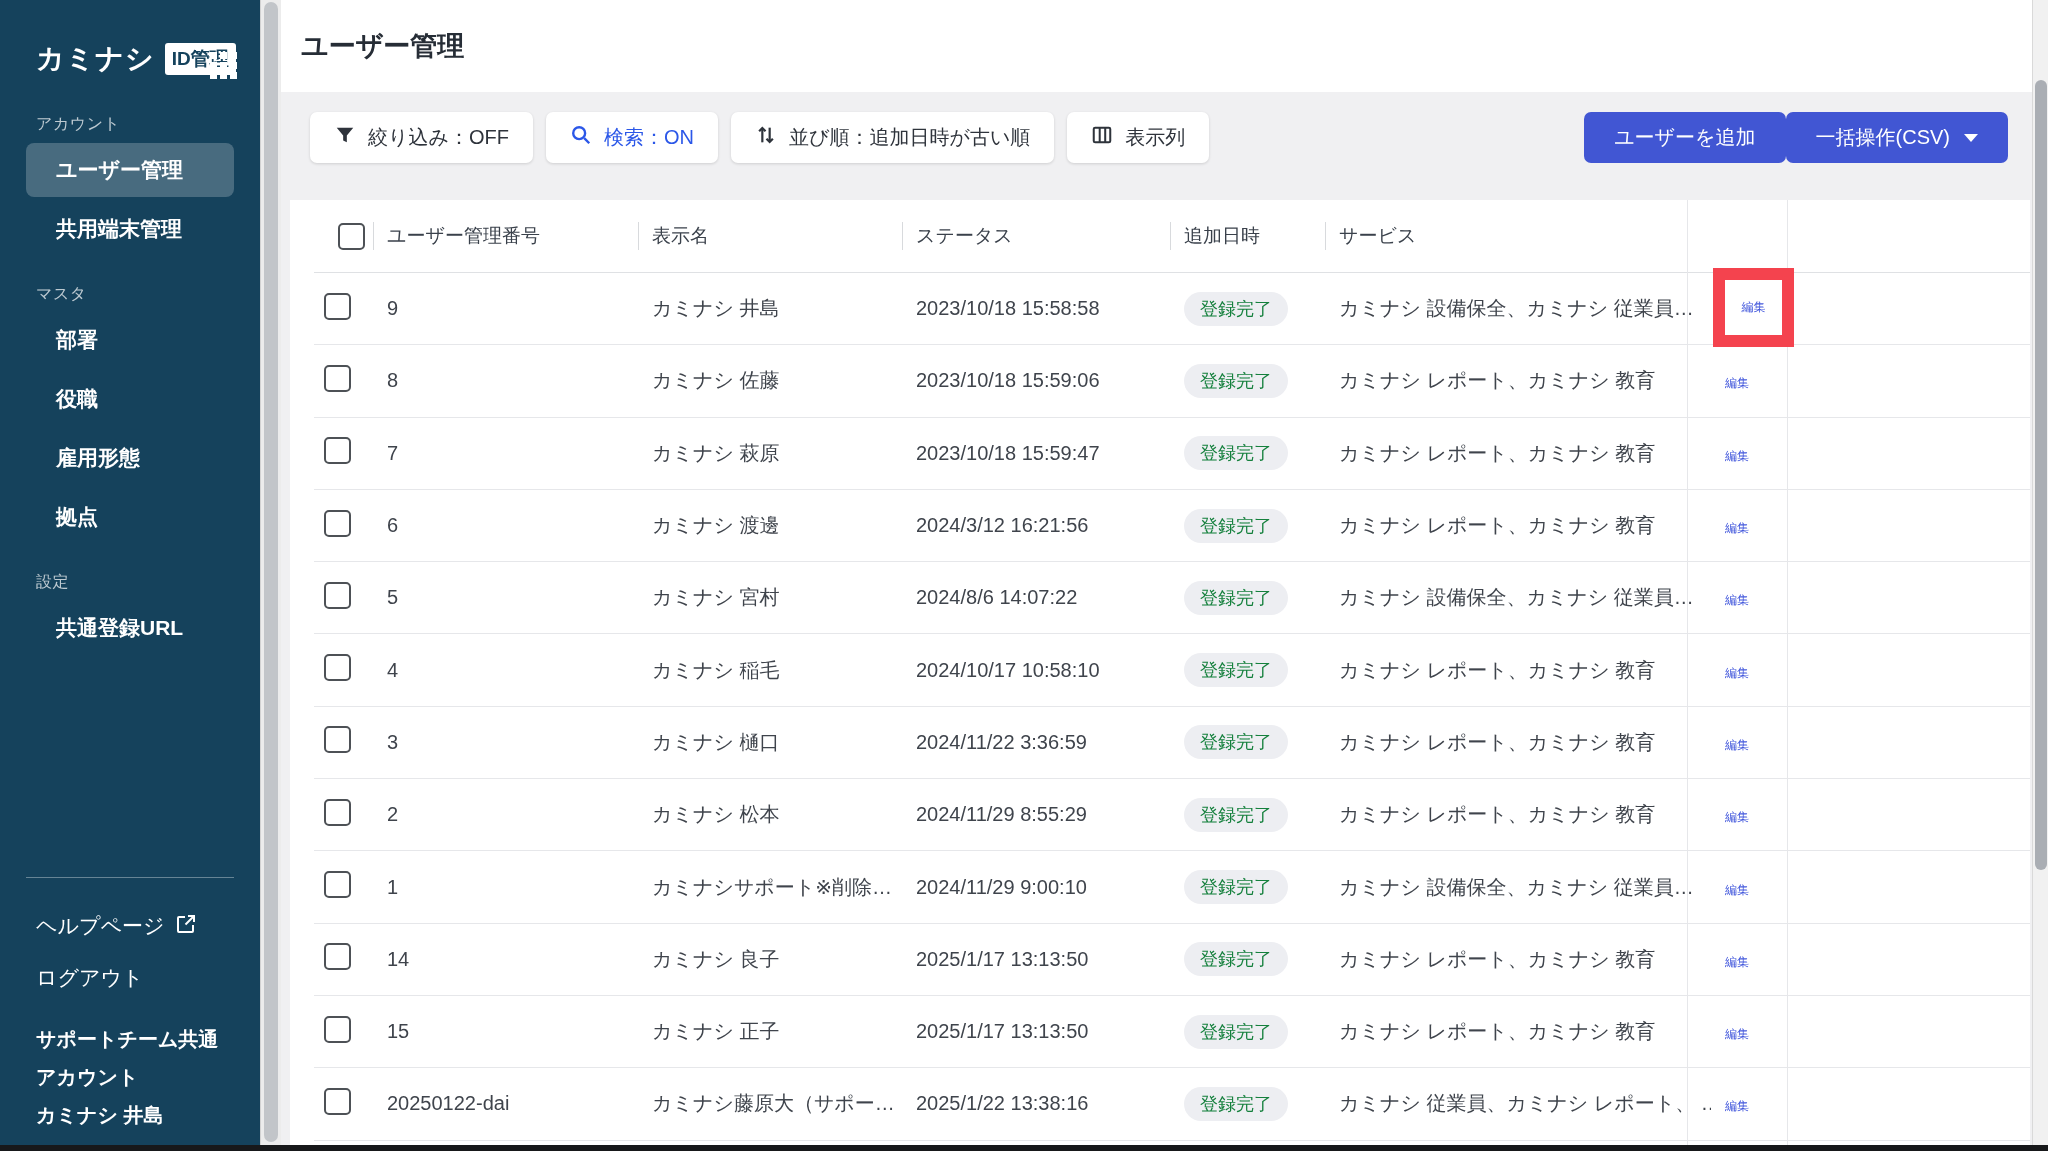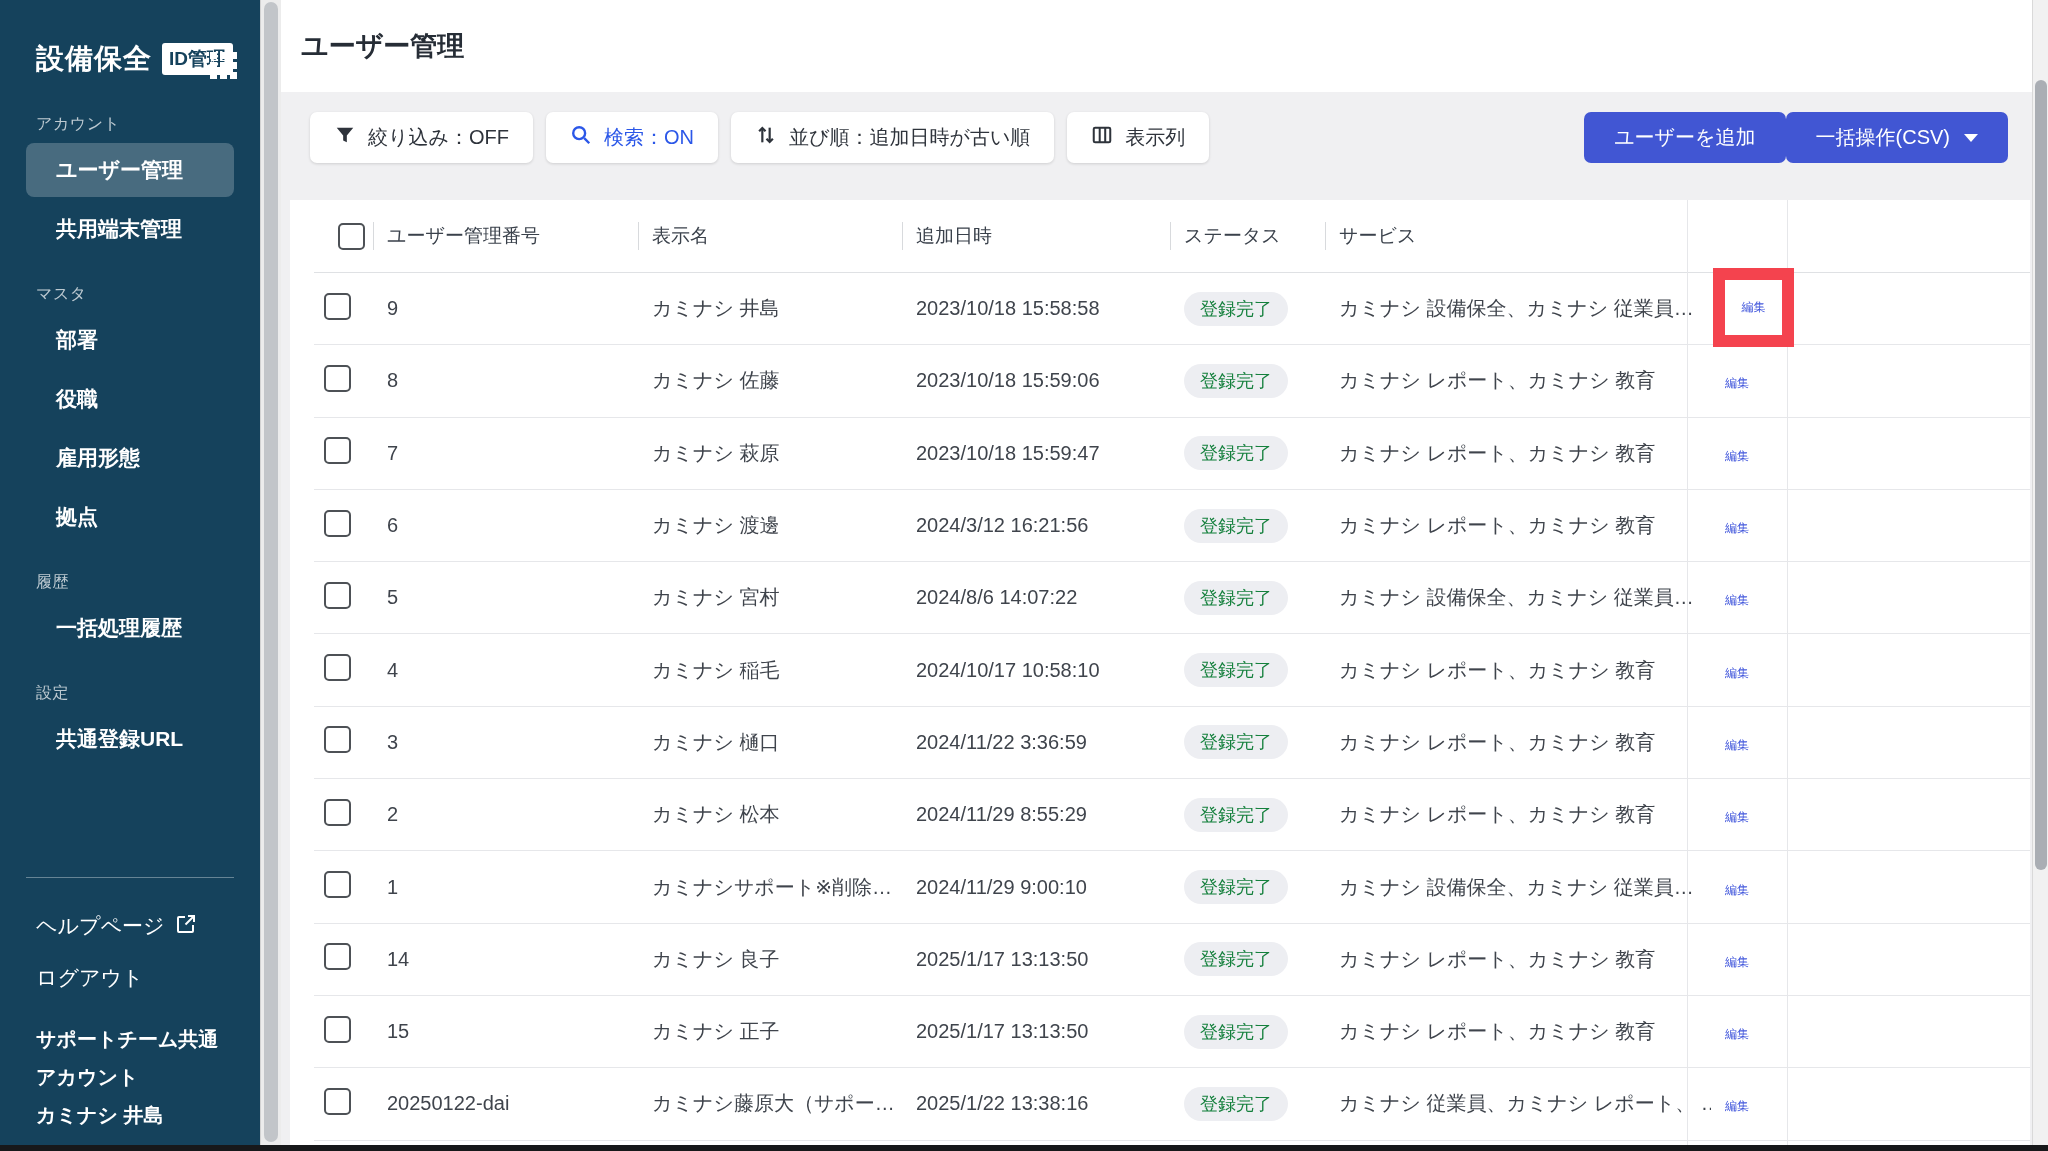--- a/index.html
+++ b/index.html
@@ -68,21 +68,21 @@
   .right-scroll .thumb{position:absolute;left:2px;top:80px;width:12px;height:790px;background:#aaaeb4;border-radius:6px;}
   .bottom-edge{position:absolute;left:0;right:0;bottom:0;height:6px;background:#17181a;z-index:20;}
 
   .icon-dark{color:#2e333b;} .icon-blue{color:var(--search-blue);}
 </style>
 </head>
 <body>
 
 <aside class="sidebar">
   <div class="logo-row">
-    <span class="logo-text">設備保全</span>
+    <span class="logo-text">カミナシ</span>
     <span class="logo-badge">ID管理</span>
   </div>
   <span class="apps-grid">
       <i></i>
       <i></i>
       <i></i>
       <i></i>
       <i></i>
       <i></i>
       <i></i>
@@ -98,24 +98,20 @@
       </div>
 
   <div>
     <div class="section-label">マスタ</div>
   <div class="nav-item">部署</div>
         <div class="nav-item">役職</div>
         <div class="nav-item">雇用形態</div>
         <div class="nav-item">拠点</div>
       </div>
 
-  <div>
-    <div class="section-label">履歴</div>
-  <div class="nav-item">一括処理履歴</div>
-      </div>
 
   <div>
     <div class="section-label">設定</div>
   <div class="nav-item">共通登録URL</div>
       </div>
 </nav>
 
   <div class="side-footer">
     <div class="side-divider"></div>
     <div class="foot-link">
@@ -201,22 +197,22 @@
   <section class="card">
     <div class="vline v1"></div>
     <div class="vline v2"></div>
 
     <div class="grid-row thead">
       <div class="th">
           <span class="cb"></span>
         </div>
       <div class="th sep">ユーザー管理番号</div>
       <div class="th sep">表示名</div>
+      <div class="th sep">ステータス</div>
       <div class="th sep">追加日時</div>
-      <div class="th sep">ステータス</div>
       <div class="th sep">サービス</div>
       <div class="th"></div>
       <div class="th"></div>
     </div>
 
     <div id="rows-host">
   <div class="grid-row trow">
     <div><span class="cb"></span></div>
     <div class="cell">9</div>
     <div class="cell">カミナシ 井島</div>

